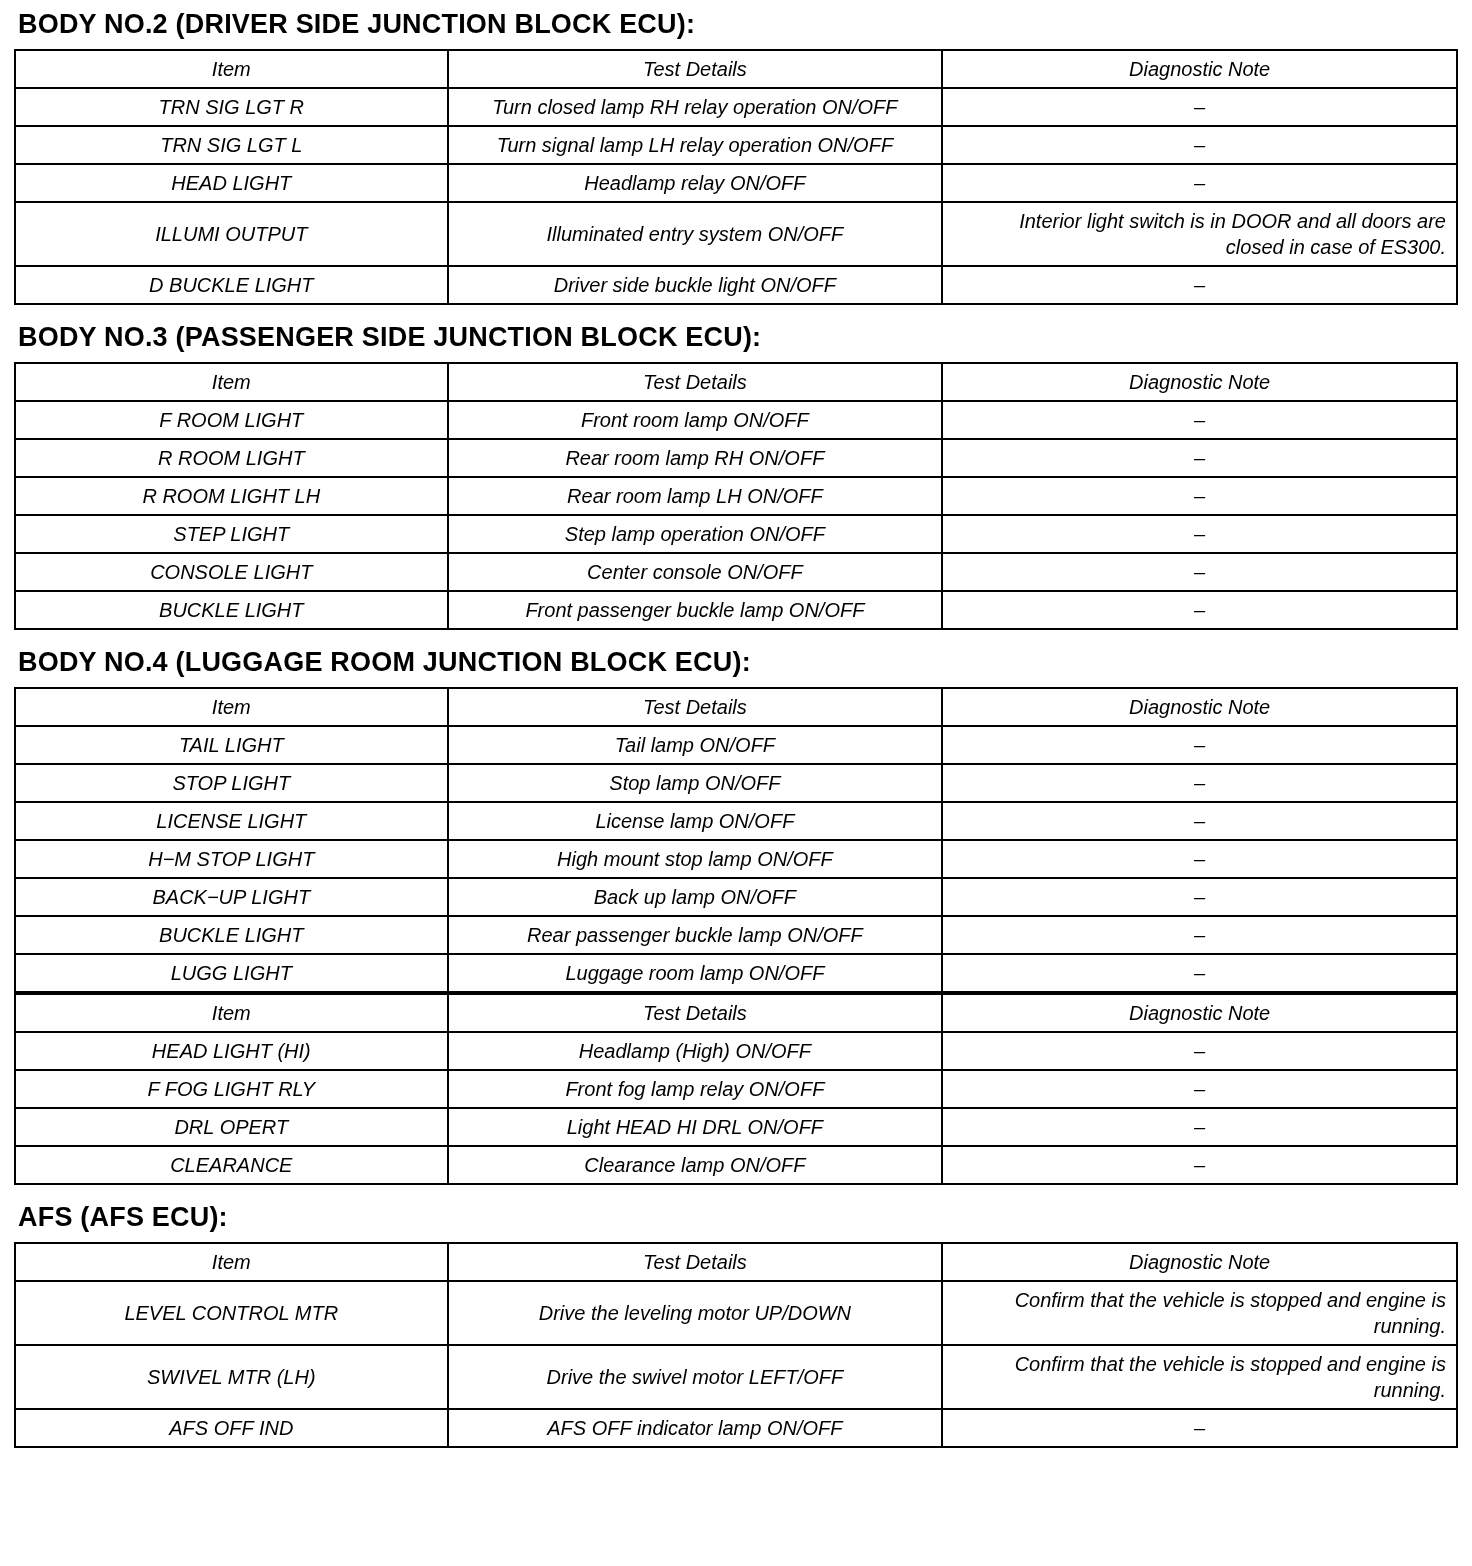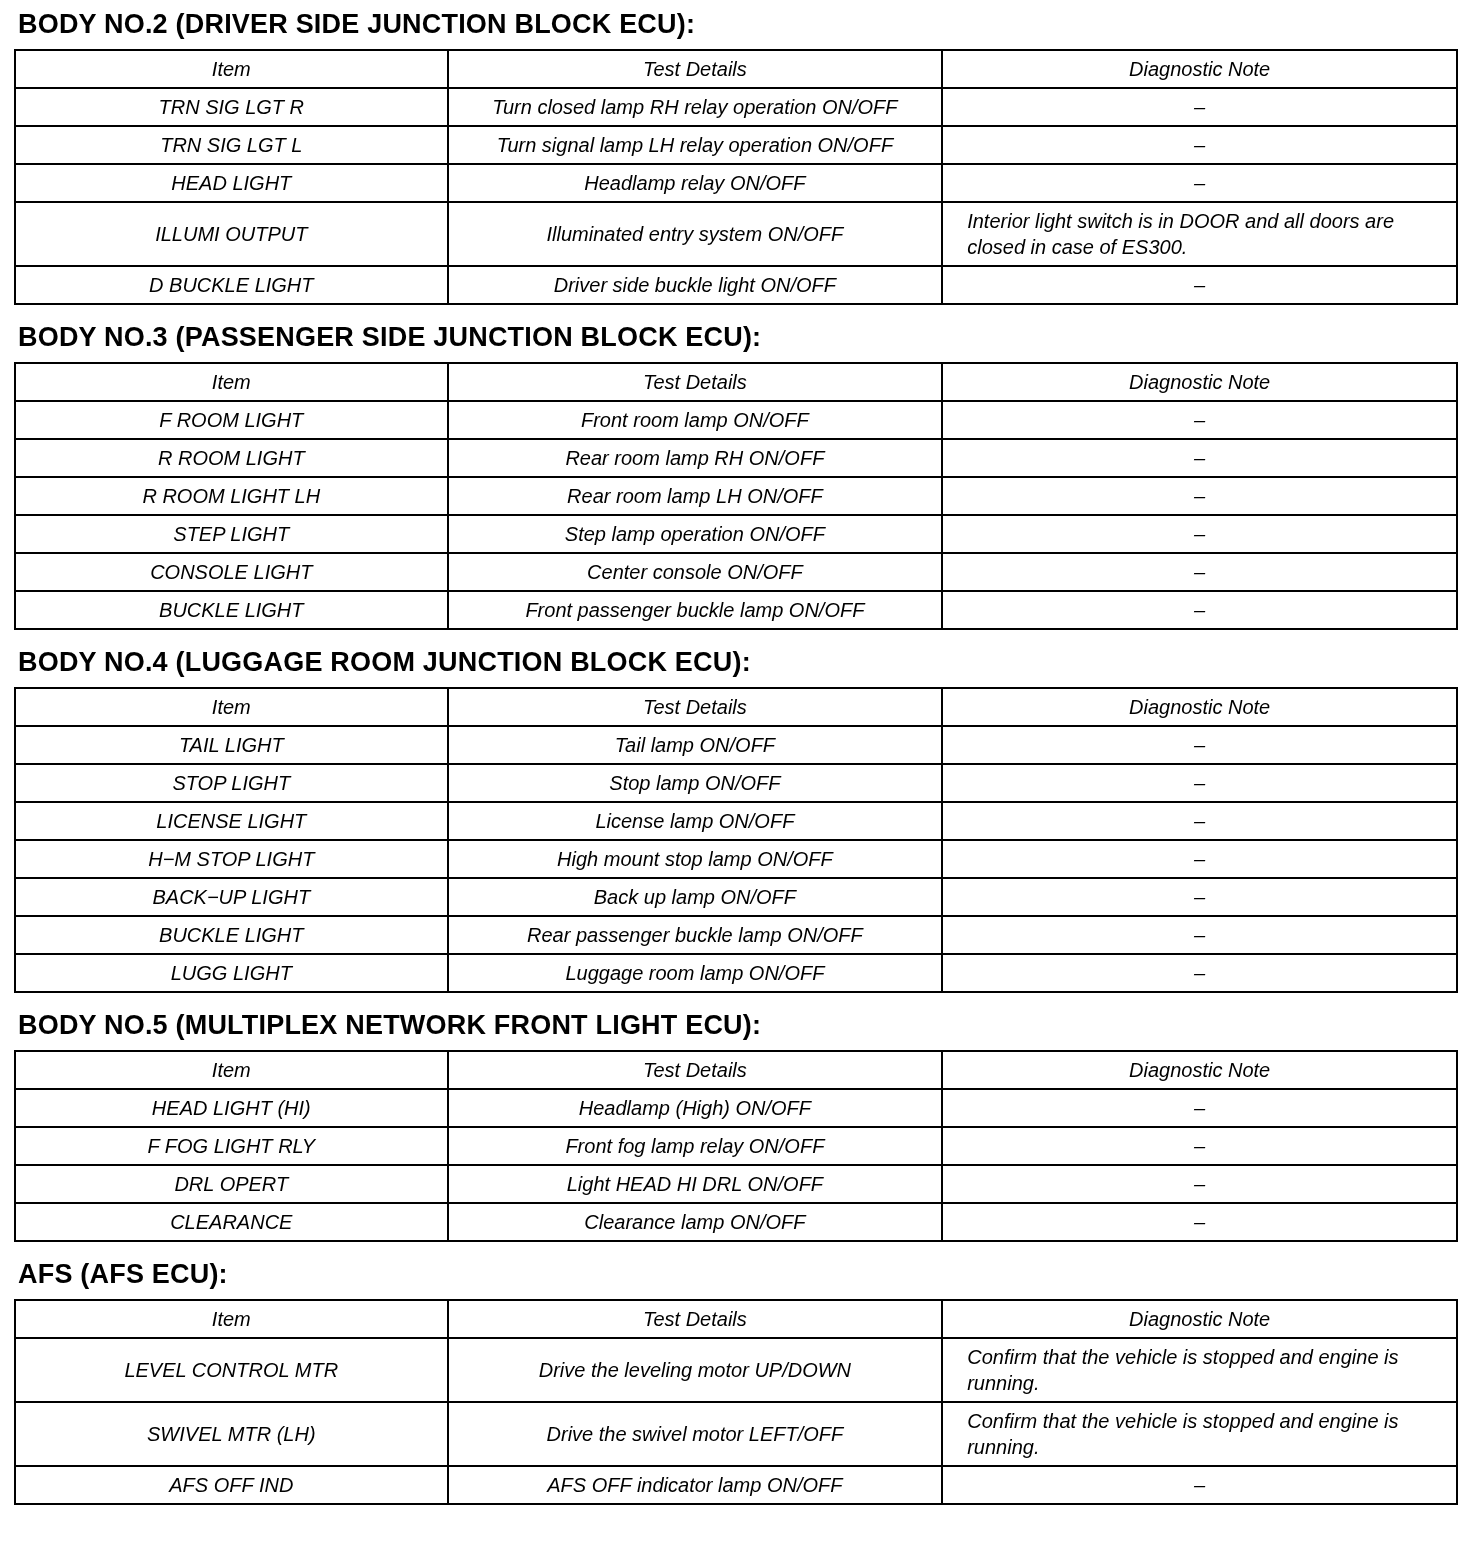--- a/index.html
+++ b/index.html
@@ -31,21 +31,21 @@
   .diag-table td {
     border: 2px solid #000000;
     font-size: 20px;
     line-height: 26px;
     padding: 5px 10px;
     text-align: center;
     font-weight: normal;
     vertical-align: middle;
   }
   .diag-table td.left-note {
-    text-align: left;
+    text-align: right;
     padding-left: 24px;
     margin-top: 47px;
   }
   col.col-item { width: 30%; }
   col.col-test { width: 34.3%; }
   col.col-note { width: 35.7%; }
 </style>
 </head>
 <body>
 
@@ -184,21 +184,20 @@
           <td>Rear passenger buckle lamp ON/OFF</td>
           <td>–</td>
         </tr>
         <tr>
           <td>LUGG LIGHT</td>
           <td>Luggage room lamp ON/OFF</td>
           <td>–</td>
         </tr>
       </tbody>
     </table>
-    <div class="section-title">BODY NO.5 (MULTIPLEX NETWORK FRONT LIGHT ECU):</div>
     <table class="diag-table">
       <colgroup>
         <col class="col-item">
         <col class="col-test">
         <col class="col-note">
       </colgroup>
       <thead>
         <tr>
           <th>Item</th>
           <th>Test Details</th>

